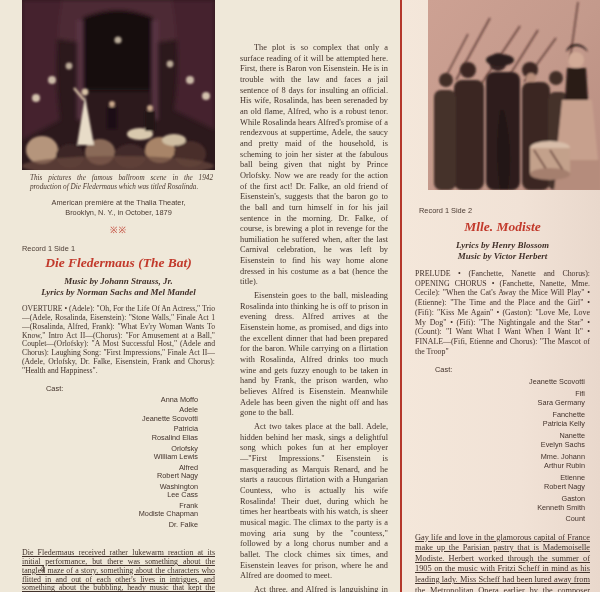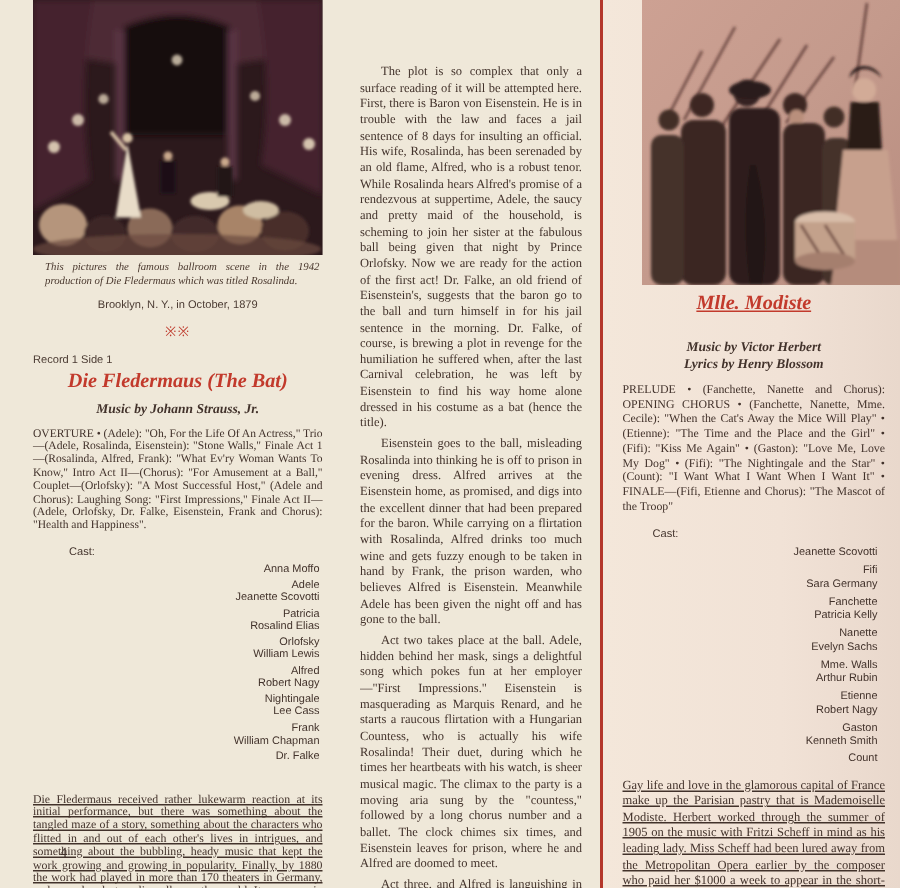--- a/index.html
+++ b/index.html
@@ -19,36 +19,36 @@
   .premiere{font-family:"Liberation Sans",sans-serif;font-size:7.4px;line-height:9.6px;
             text-align:center;color:#4a3a32;margin-top:6px;}
   .premiere .group{margin-bottom:6px;}
   .ornament{color:#bf3c2e;text-align:center;font-size:9px;letter-spacing:1px;margin:2px 0 8px;}
   .record-label{font-family:"Liberation Sans",sans-serif;font-size:7.4px;color:#4a3a32;margin:0 0 2px;}
   .title-red{font-size:13.5px;font-weight:bold;font-style:italic;color:#c23a2c;
              text-align:center;margin:0 0 5px;}
   .credit{font-size:9px;font-weight:bold;font-style:italic;text-align:center;line-height:11px;}
   .tracklist{font-size:7.7px;line-height:8.8px;text-align:justify;margin:7px 0 0;}
   .cast-label{font-family:"Liberation Sans",sans-serif;font-size:7.4px;margin:8px 0 3px 24px;}
-  .cast-list{margin-left:39px;width:152px;font-family:"Liberation Sans",sans-serif;font-size:7.3px;}
+  .cast-list{margin-left:24px;width:152px;font-family:"Liberation Sans",sans-serif;font-size:7.3px;}
   .cast-row{display:flex;align-items:flex-end;line-height:8.3px;flex-direction:column;}
   .cast-row .dots{flex:1;border-bottom:1.2px dotted #6a584a;margin:0 3px 1.5px;}
   .body-par{font-size:7.9px;line-height:8.8px;text-align:justify;margin:20px 0 0;text-decoration:underline;}
   .page-number{position:absolute;left:40px;top:564px;font-size:9.5px;color:#42322b;}
 
   
   .col-mid{position:absolute;left:237px;top:40px;width:154px;}
   .col-mid p{font-size:8.35px;line-height:10.65px;text-align:justify;margin:3px;text-indent:14px;}
 
   
   .col-right{position:absolute;left:415px;top:0;width:175px;}
   .photo-right{width:172px;height:190px;margin-left:13px;overflow:hidden;background:#c79e90;}
   .photo-right svg{display:block;}
   .col-right .record-label{margin:16px 0 2px 4px;}
-  .col-right .title-red{margin:4px 0 16px;text-decoration:underline;}
+  .col-right .title-red{margin:4px 0 5px;}
   .col-right .tracklist{font-size:7.9px;line-height:9.7px;}
   .col-right .cast-label{margin:9px 0 3px 20px;}
   .col-right .cast-list{margin-left:20px;width:150px;}
   .col-right .cast-row{line-height:9.2px;}
   .col-right .body-par{font-size:8.35px;line-height:10.6px;text-indent:0;}
   .col-right .body-par.indent{text-indent:14px;margin-top:0;}
 </style>
 </head>
 <body>
 
@@ -102,29 +102,31 @@
           <circle cx="128" cy="108" r="3" fill="#caa98c"></circle>
           <rect x="123" y="111" width="10" height="20" fill="#221317"></rect>
           <ellipse cx="96" cy="166" rx="96" ry="10" fill="#6b4a3e" opacity="0.7"></ellipse>
         </g>
       </svg>
     </div>
     <p class="caption">This pictures the famous ballroom scene in the 1942 production of Die Fledermaus which was titled Rosalinda.</p>
 
     <div class="premiere">
       <div class="group">
+        <div>American première at the Thalia Theater,</div>
         <div>Brooklyn, N. Y., in October, 1879</div>
       </div>
     </div>
 
     <div class="ornament">※※</div>
 
     <div class="record-label">Record 1 Side 1</div>
     <h2 class="title-red">Die Fledermaus (The Bat)</h2>
     <div class="credit">Music by Johann Strauss, Jr.</div>
+    <div class="credit">Lyrics by Norman Sachs and Mel Mandel</div>
 
     <p class="tracklist">OVERTURE • (Adele): "Oh, For the Life Of An Actress," Trio—(Adele, Rosalinda, Eisenstein): "Stone Walls," Finale Act 1—(Rosalinda, Alfred, Frank): "What Ev'ry Woman Wants To Know," Intro Act II—(Chorus): "For Amusement at a Ball," Couplet—(Orlofsky): "A Most Successful Host," (Adele and Chorus): Laughing Song: "First Impressions," Finale Act II—(Adele, Orlofsky, Dr. Falke, Eisenstein, Frank and Chorus): "Health and Happiness".</p>
 
     <div class="cast-label">Cast:</div>
     <div class="cast-list">
       <div class="cast-row">
           <span>Anna Moffo</span>
           <span class="dots"></span>
           <span>Adele</span>
         </div>
@@ -139,29 +141,29 @@
           <span>Orlofsky</span>
         </div>
       <div class="cast-row">
           <span>William Lewis</span>
           <span class="dots"></span>
           <span>Alfred</span>
         </div>
       <div class="cast-row">
           <span>Robert Nagy</span>
           <span class="dots"></span>
-          <span>Nightingale</span>
+          <span>Washington</span>
         </div>
       <div class="cast-row">
           <span>Lee Cass</span>
           <span class="dots"></span>
           <span>Frank</span>
         </div>
       <div class="cast-row">
-          <span>William Chapman</span>
+          <span>Modiste Chapman</span>
           <span class="dots"></span>
           <span>Dr. Falke</span>
         </div>
     </div>
 
     <p class="body-par">Die Fledermaus received rather lukewarm reaction at its initial performance, but there was something about the tangled maze of a story, something about the characters who flitted in and out of each other's lives in intrigues, and something about the bubbling, heady music that kept the work growing and growing in popularity. Finally, by 1880 the work had played in more than 170 theaters in Germany, and was already traveling all over the world. It was sung in translation, in the original German, in rewritten versions put into idiomatic English and had played in New York theaters as The Merry Countess, A Wonderful Night, Champagne Sec and Rosalinda. Of course, it is still presented in full splendor at The Metropolitan Opera during the regular season.</p>
   </section>
 
   <div class="page-number">4</div>
 
@@ -216,23 +218,24 @@
           <path d="M130,160 L172,160 L172,190 L126,190 Z" fill="#b58c7c"></path>
           <ellipse cx="122" cy="148" rx="20" ry="7" fill="#d8bda9"></ellipse>
           <rect x="102" y="148" width="40" height="26" fill="#c3a18b"></rect>
           <line x1="106" y1="150" x2="120" y2="172" stroke="#6a453c" stroke-width="1.6"></line>
           <line x1="122" y1="150" x2="136" y2="172" stroke="#6a453c" stroke-width="1.6"></line>
           <ellipse cx="122" cy="174" rx="20" ry="6" fill="#a57f6e"></ellipse>
         </g>
       </svg>
     </div>
 
+    <div class="record-label">Record 1 Side 2</div>
     <h2 class="title-red">Mlle. Modiste</h2>
+    <div class="credit">Lyrics by Henry Blossom</div>
     <div class="credit">Music by Victor Herbert</div>
-    <div class="credit">Lyrics by Henry Blossom</div>
 
     <p class="tracklist">PRELUDE • (Fanchette, Nanette and Chorus): OPENING CHORUS • (Fanchette, Nanette, Mme. Cecile): "When the Cat's Away the Mice Will Play" • (Etienne): "The Time and the Place and the Girl" • (Fifi): "Kiss Me Again" • (Gaston): "Love Me, Love My Dog" • (Fifi): "The Nightingale and the Star" • (Count): "I Want What I Want When I Want It" • FINALE—(Fifi, Etienne and Chorus): "The Mascot of the Troop"</p>
 
     <div class="cast-label">Cast:</div>
     <div class="cast-list">
       <div class="cast-row">
           <span>Jeanette Scovotti</span>
           <span class="dots"></span>
           <span>Fifi</span>
         </div>
@@ -242,21 +245,21 @@
           <span>Fanchette</span>
         </div>
       <div class="cast-row">
           <span>Patricia Kelly</span>
           <span class="dots"></span>
           <span>Nanette</span>
         </div>
       <div class="cast-row">
           <span>Evelyn Sachs</span>
           <span class="dots"></span>
-          <span>Mme. Walls</span>
+          <span>Mme. Johann</span>
         </div>
       <div class="cast-row">
           <span>Arthur Rubin</span>
           <span class="dots"></span>
           <span>Etienne</span>
         </div>
       <div class="cast-row">
           <span>Robert Nagy</span>
           <span class="dots"></span>
           <span>Gaston</span>

